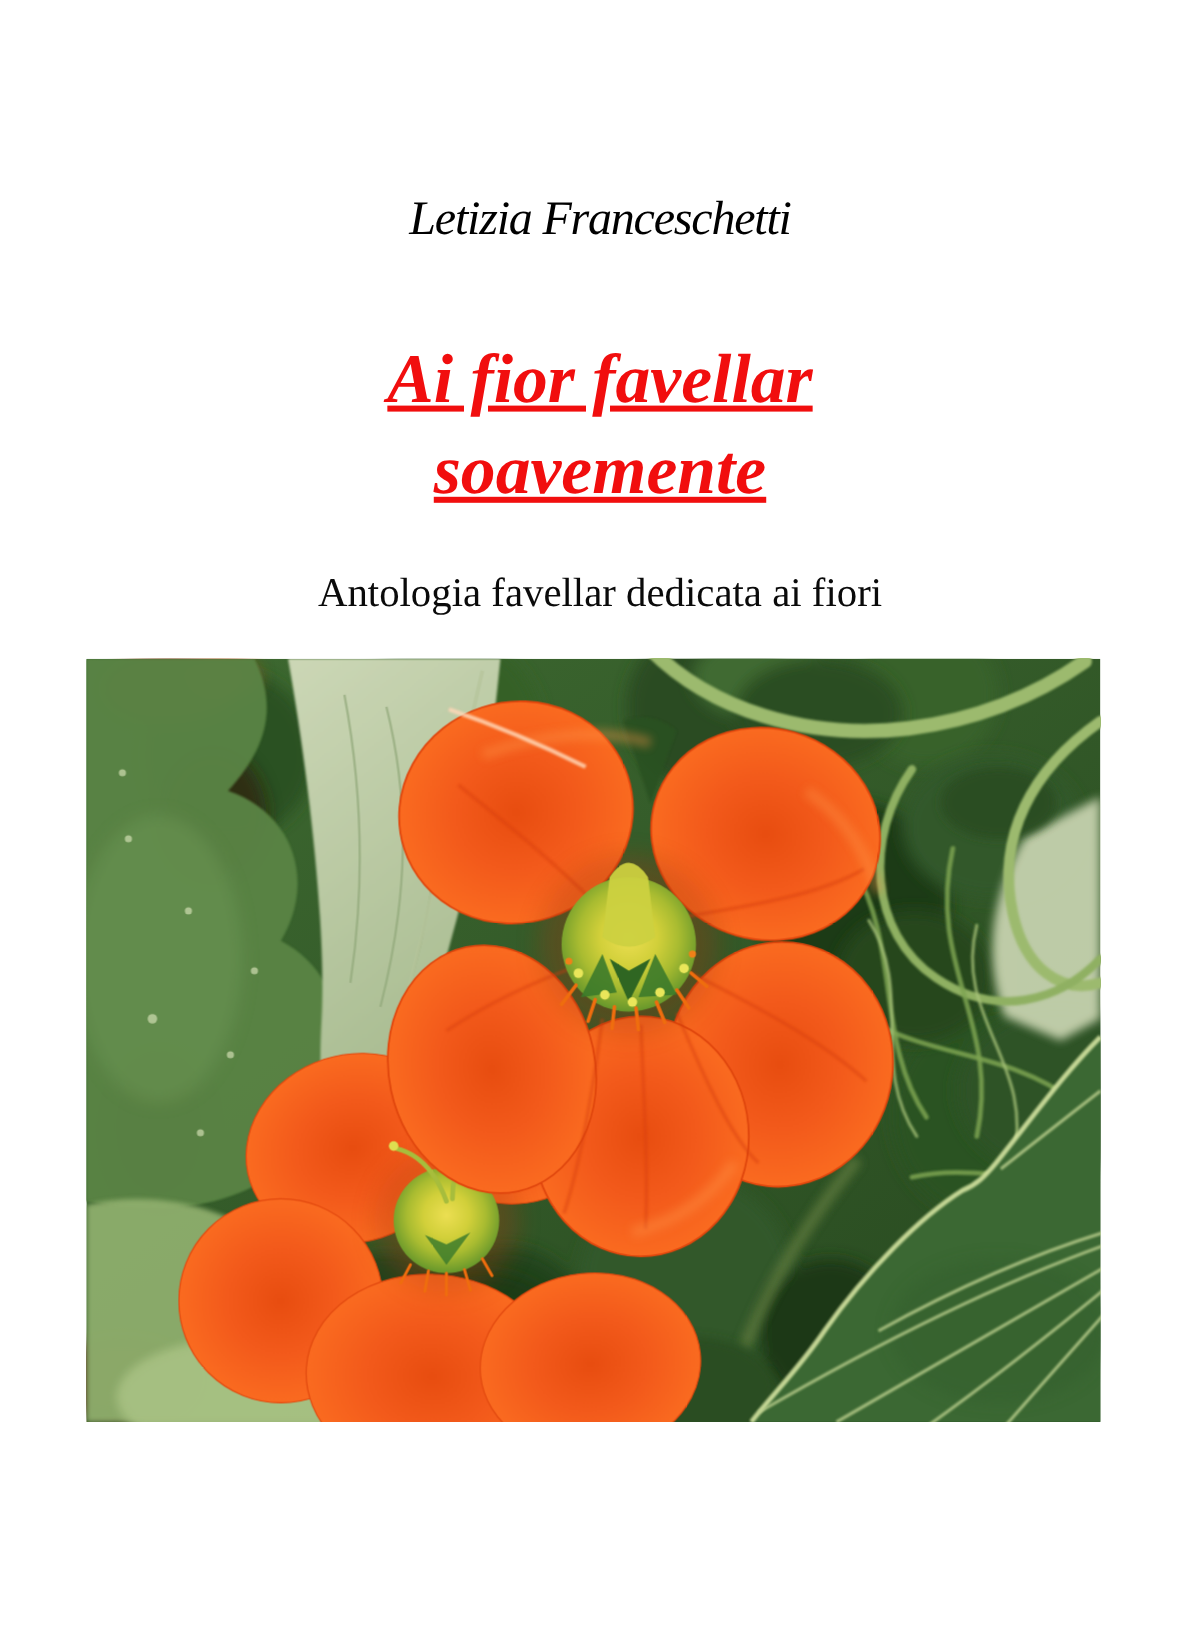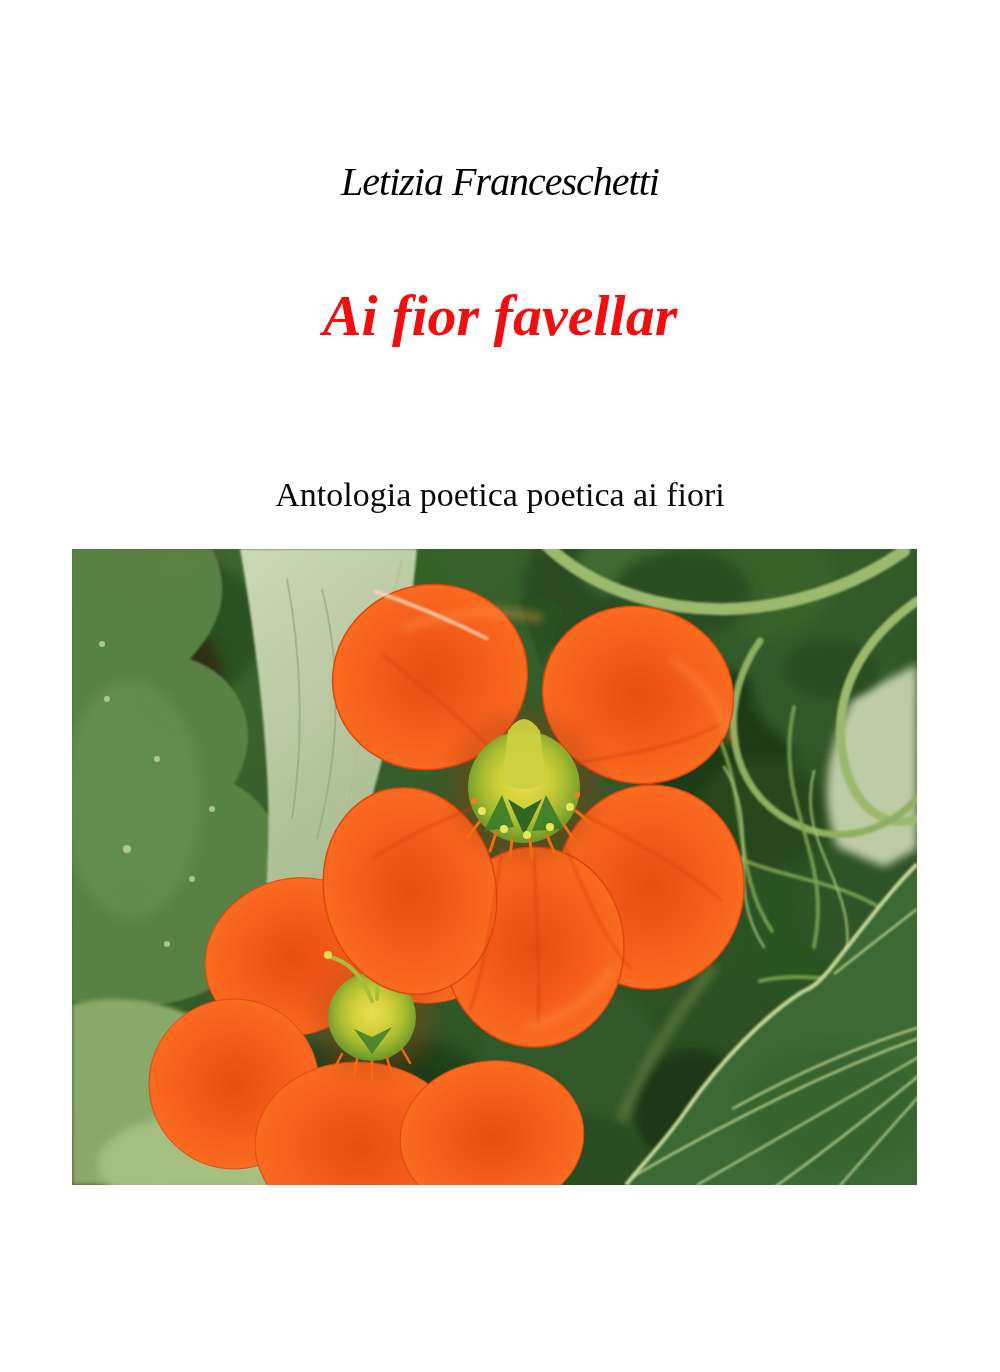--- a/index.html
+++ b/index.html
@@ -29,21 +29,21 @@
     position: absolute;
     top: 278px; left: 0; width: 100%;
     text-align: center;
     font-style: italic;
     font-weight: bold;
     font-size: 58px;
     line-height: 76px;
     color: var(--title-red, #f10e0e);
     margin: 0;
   }
-  .title span { display: block; }
+  .title span { display: block; text-decoration: underline; }
   .subtitle {
     position: absolute;
     top: 476px; left: 0; width: 100%;
     text-align: center;
     font-size: 34px;
     line-height: 38px;
     color: var(--subtitle-text, #0a0a0a);
     margin: 0;
   }
   .photo {
@@ -55,23 +55,24 @@
 </style>
 </head>
 <body>
 
 <div class="page">
 
   <h1 class="author">Letizia Franceschetti</h1>
 
   <h2 class="title">
     <span>Ai fior favellar</span>
+    <span>soavemente</span>
   </h2>
 
-  <p class="subtitle">Antologia poetica poetica ai fiori</p>
+  <p class="subtitle">Antologia favellar dedicata ai fiori</p>
 
   <div class="photo">
     <svg viewBox="0 0 845 636" preserveAspectRatio="none" xmlns="http://www.w3.org/2000/svg">
       <defs>
         <linearGradient id="bgG" x1="0" y1="0" x2="1" y2="1">
           <stop offset="0" stop-color="#3e6a31"></stop>
             <stop offset="1" stop-color="#27481f"></stop>
         </linearGradient>
         <radialGradient id="petalG" cx="0.5" cy="0.5" r="0.65">
           <stop offset="0" stop-color="#e84d10"></stop>

